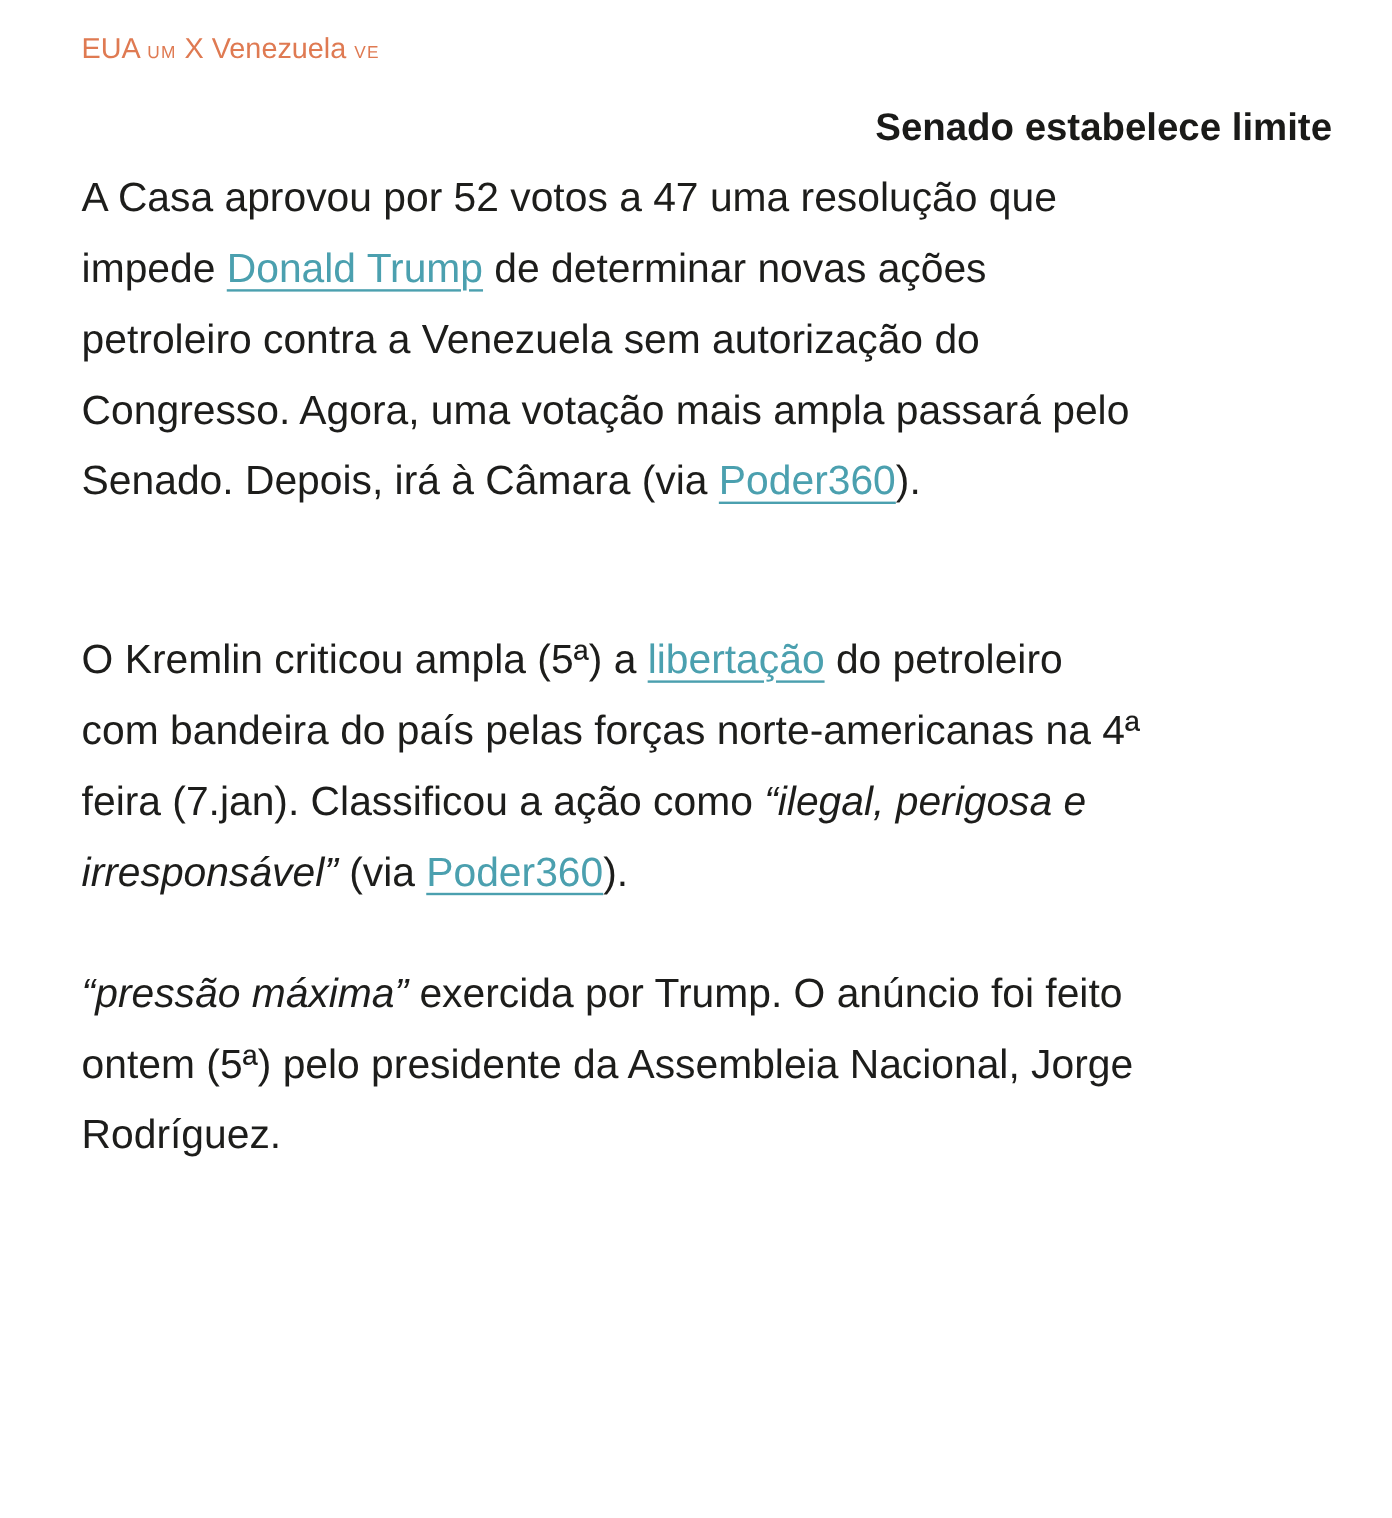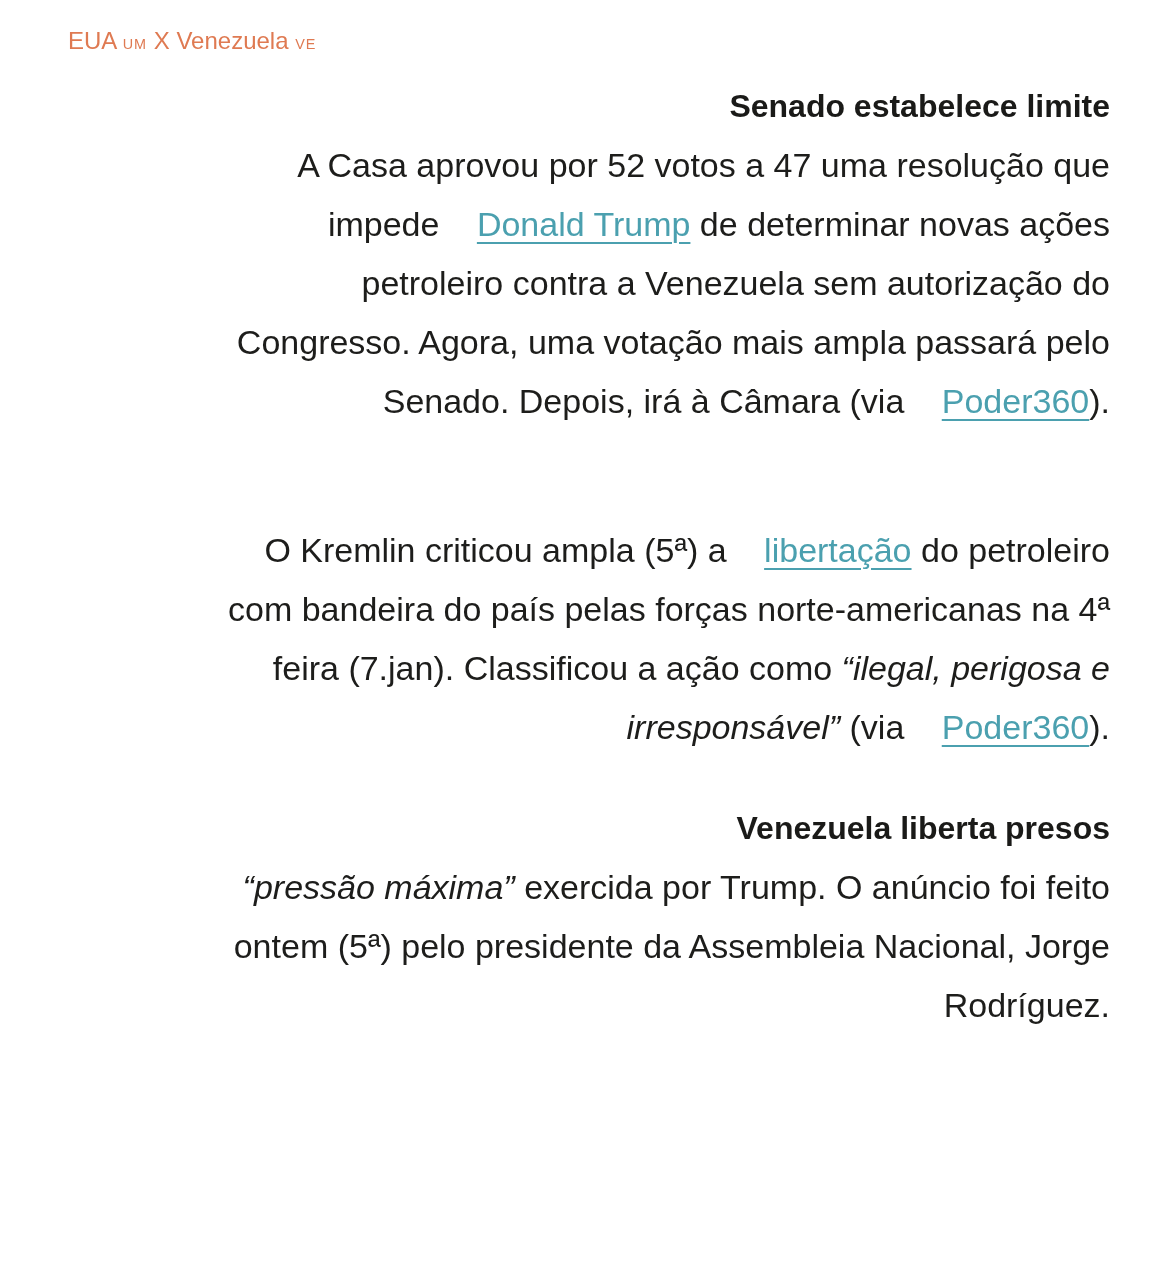--- a/index.html
+++ b/index.html
@@ -37,29 +37,27 @@
     font-size:32px;
     line-height:59px;
     font-weight:700;
     color:var(--heading);
     text-align:right;
   }
   .story-body{
     font-size:34px;
     line-height:59px;
     white-space:pre-wrap;
-    text-align:right;
   }
   .story-body a{
     color:var(--link);
     text-decoration:underline;
     text-decoration-color:var(--link);
     text-decoration-thickness:2px;
     text-underline-offset:6px;
-    margin-left:28px;
   }
   .seg-italic{font-style:italic;}
   .seg-link-italic{}
 </style>
 </head>
 <body>
 
 <main class="page">
   <h1 class="title"><span class="seg-normal">EUA </span><span class="seg-flag-code">UM</span><span class="seg-normal"> X Venezuela </span><span class="seg-flag-code">VE</span></h1>
   <div id="sections">
@@ -71,19 +69,18 @@
 Congresso. Agora, uma votação mais ampla passará pelo
 Senado. Depois, irá à Câmara (via </span><a href="#" class="seg-link-italic">Poder360</a><span class="seg-normal">).</span></p>
       </section>
       <section class="section">
         <p class="story-body"><span class="seg-normal">O Kremlin criticou ampla (5ª) a </span><a href="#" class="seg-link">libertação</a><span class="seg-normal"> do petroleiro
 com bandeira do país pelas forças norte-americanas na 4ª
 feira (7.jan). Classificou a ação como </span><span class="seg-italic">“ilegal, perigosa e
 irresponsável”</span><span class="seg-normal"> (via </span><a href="#" class="seg-link-italic">Poder360</a><span class="seg-normal">).</span></p>
       </section>
       <section class="section">
-        <h2 class="story-heading">Venezuela liberta presos</h2>
         <p class="story-body"><span class="seg-italic">“pressão máxima”</span><span class="seg-normal"> exercida por Trump. O anúncio foi feito
 ontem (5ª) pelo presidente da Assembleia Nacional, Jorge
 Rodríguez.</span></p>
       </section>
     </div>
 </main>
 
 </body></html>

